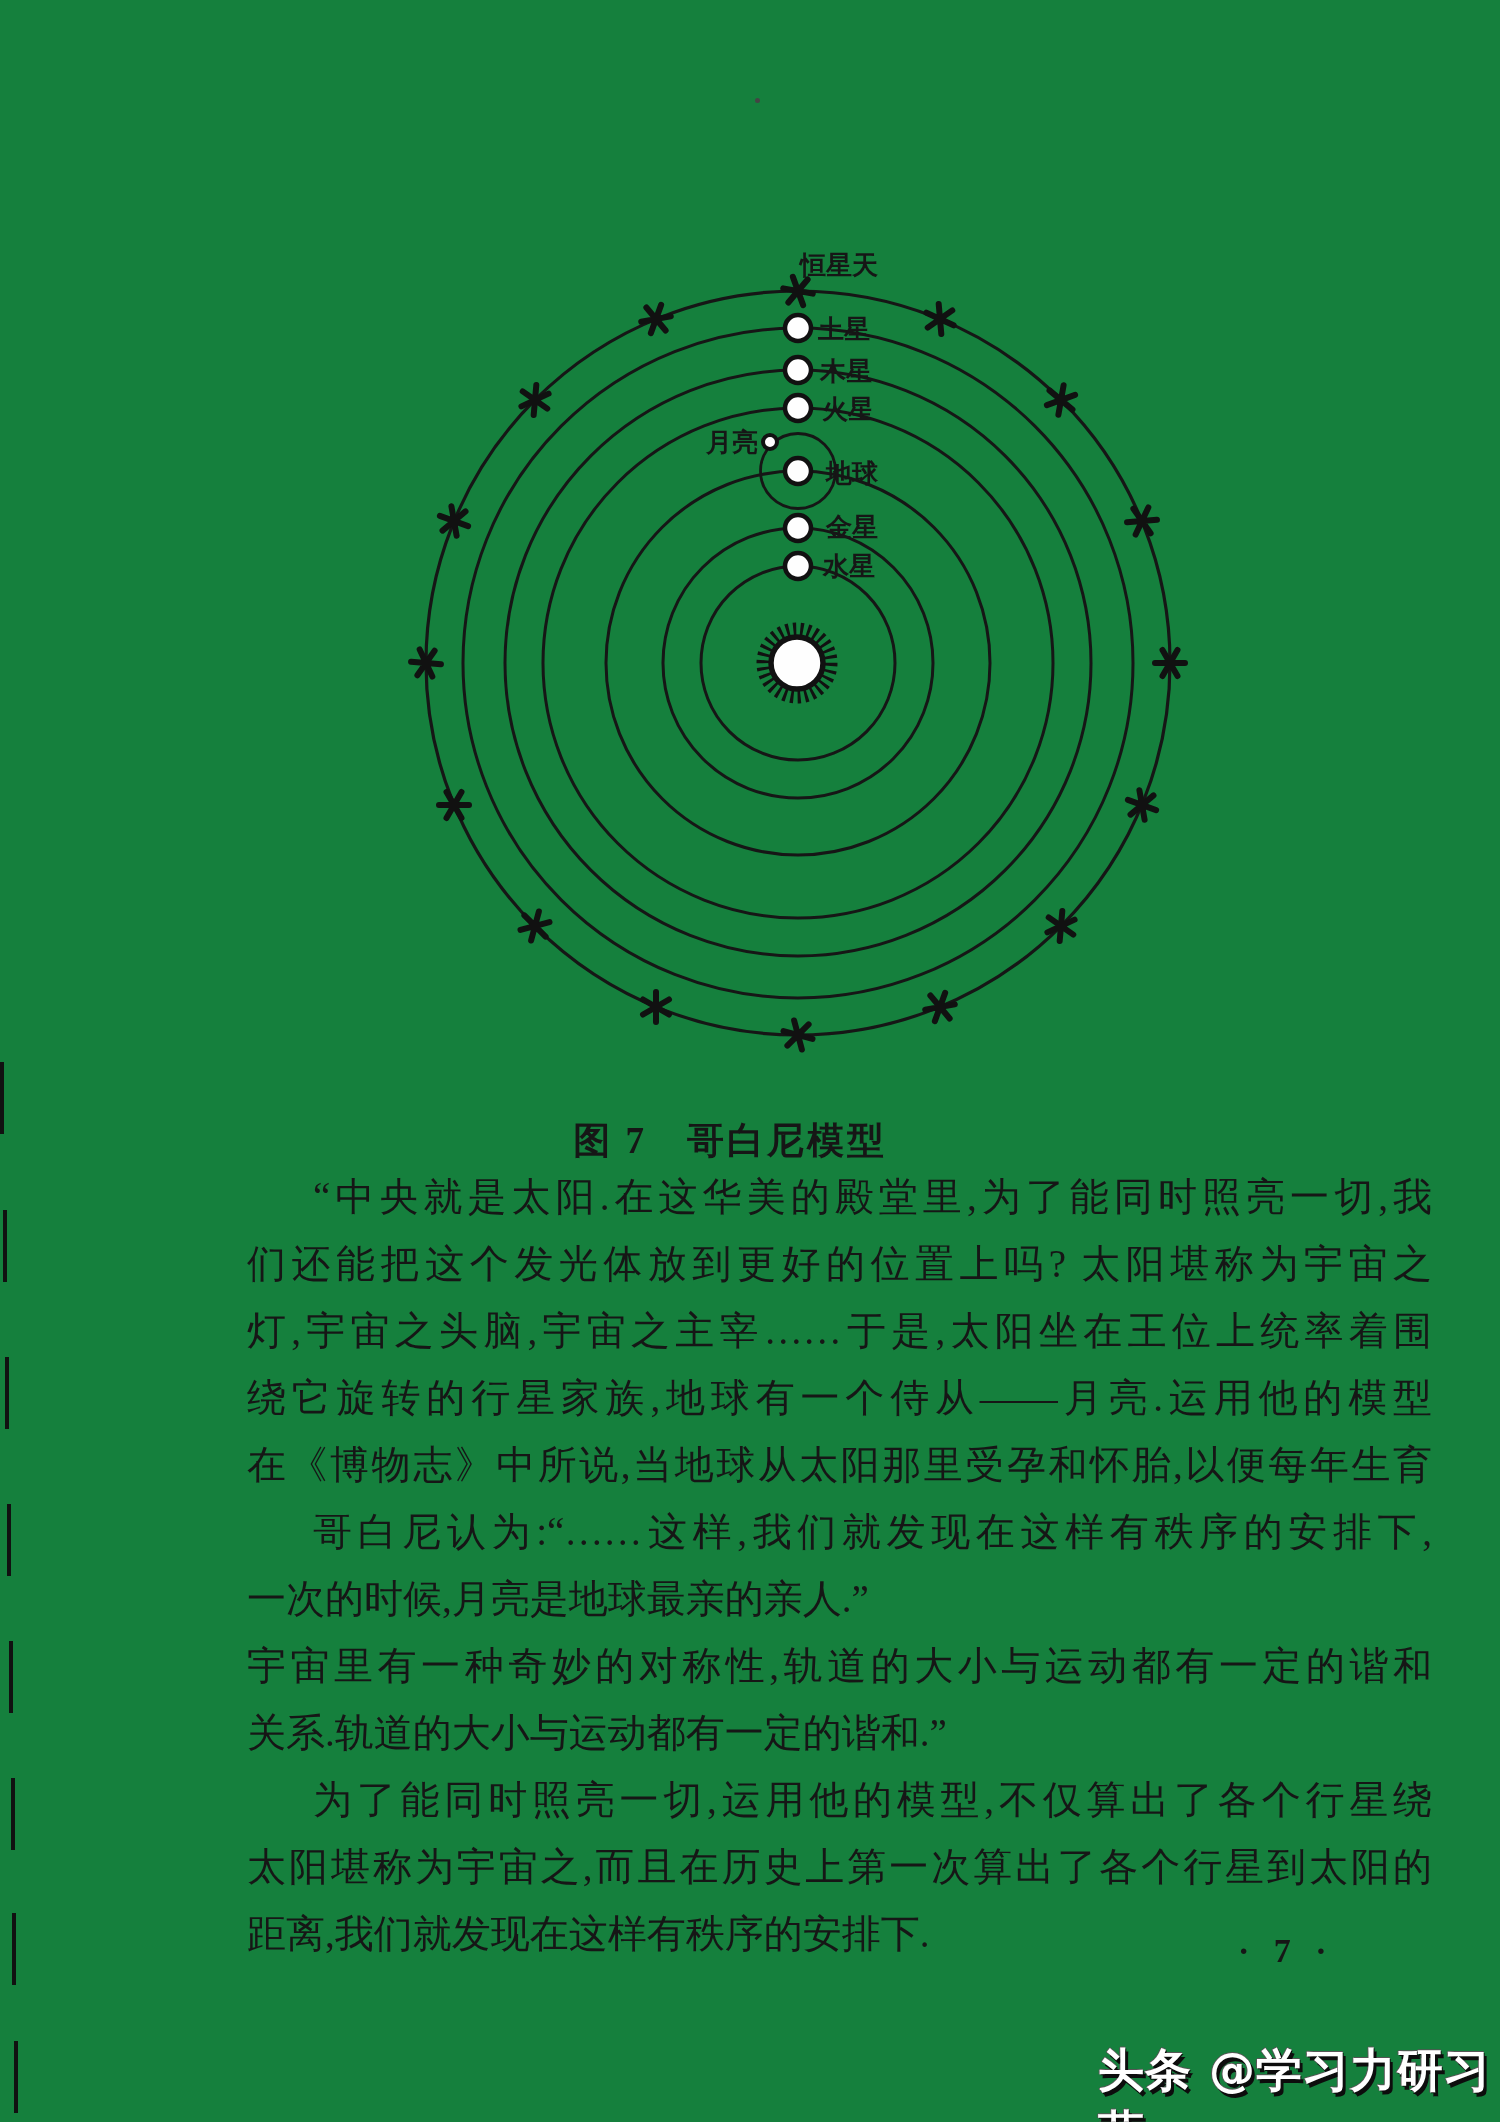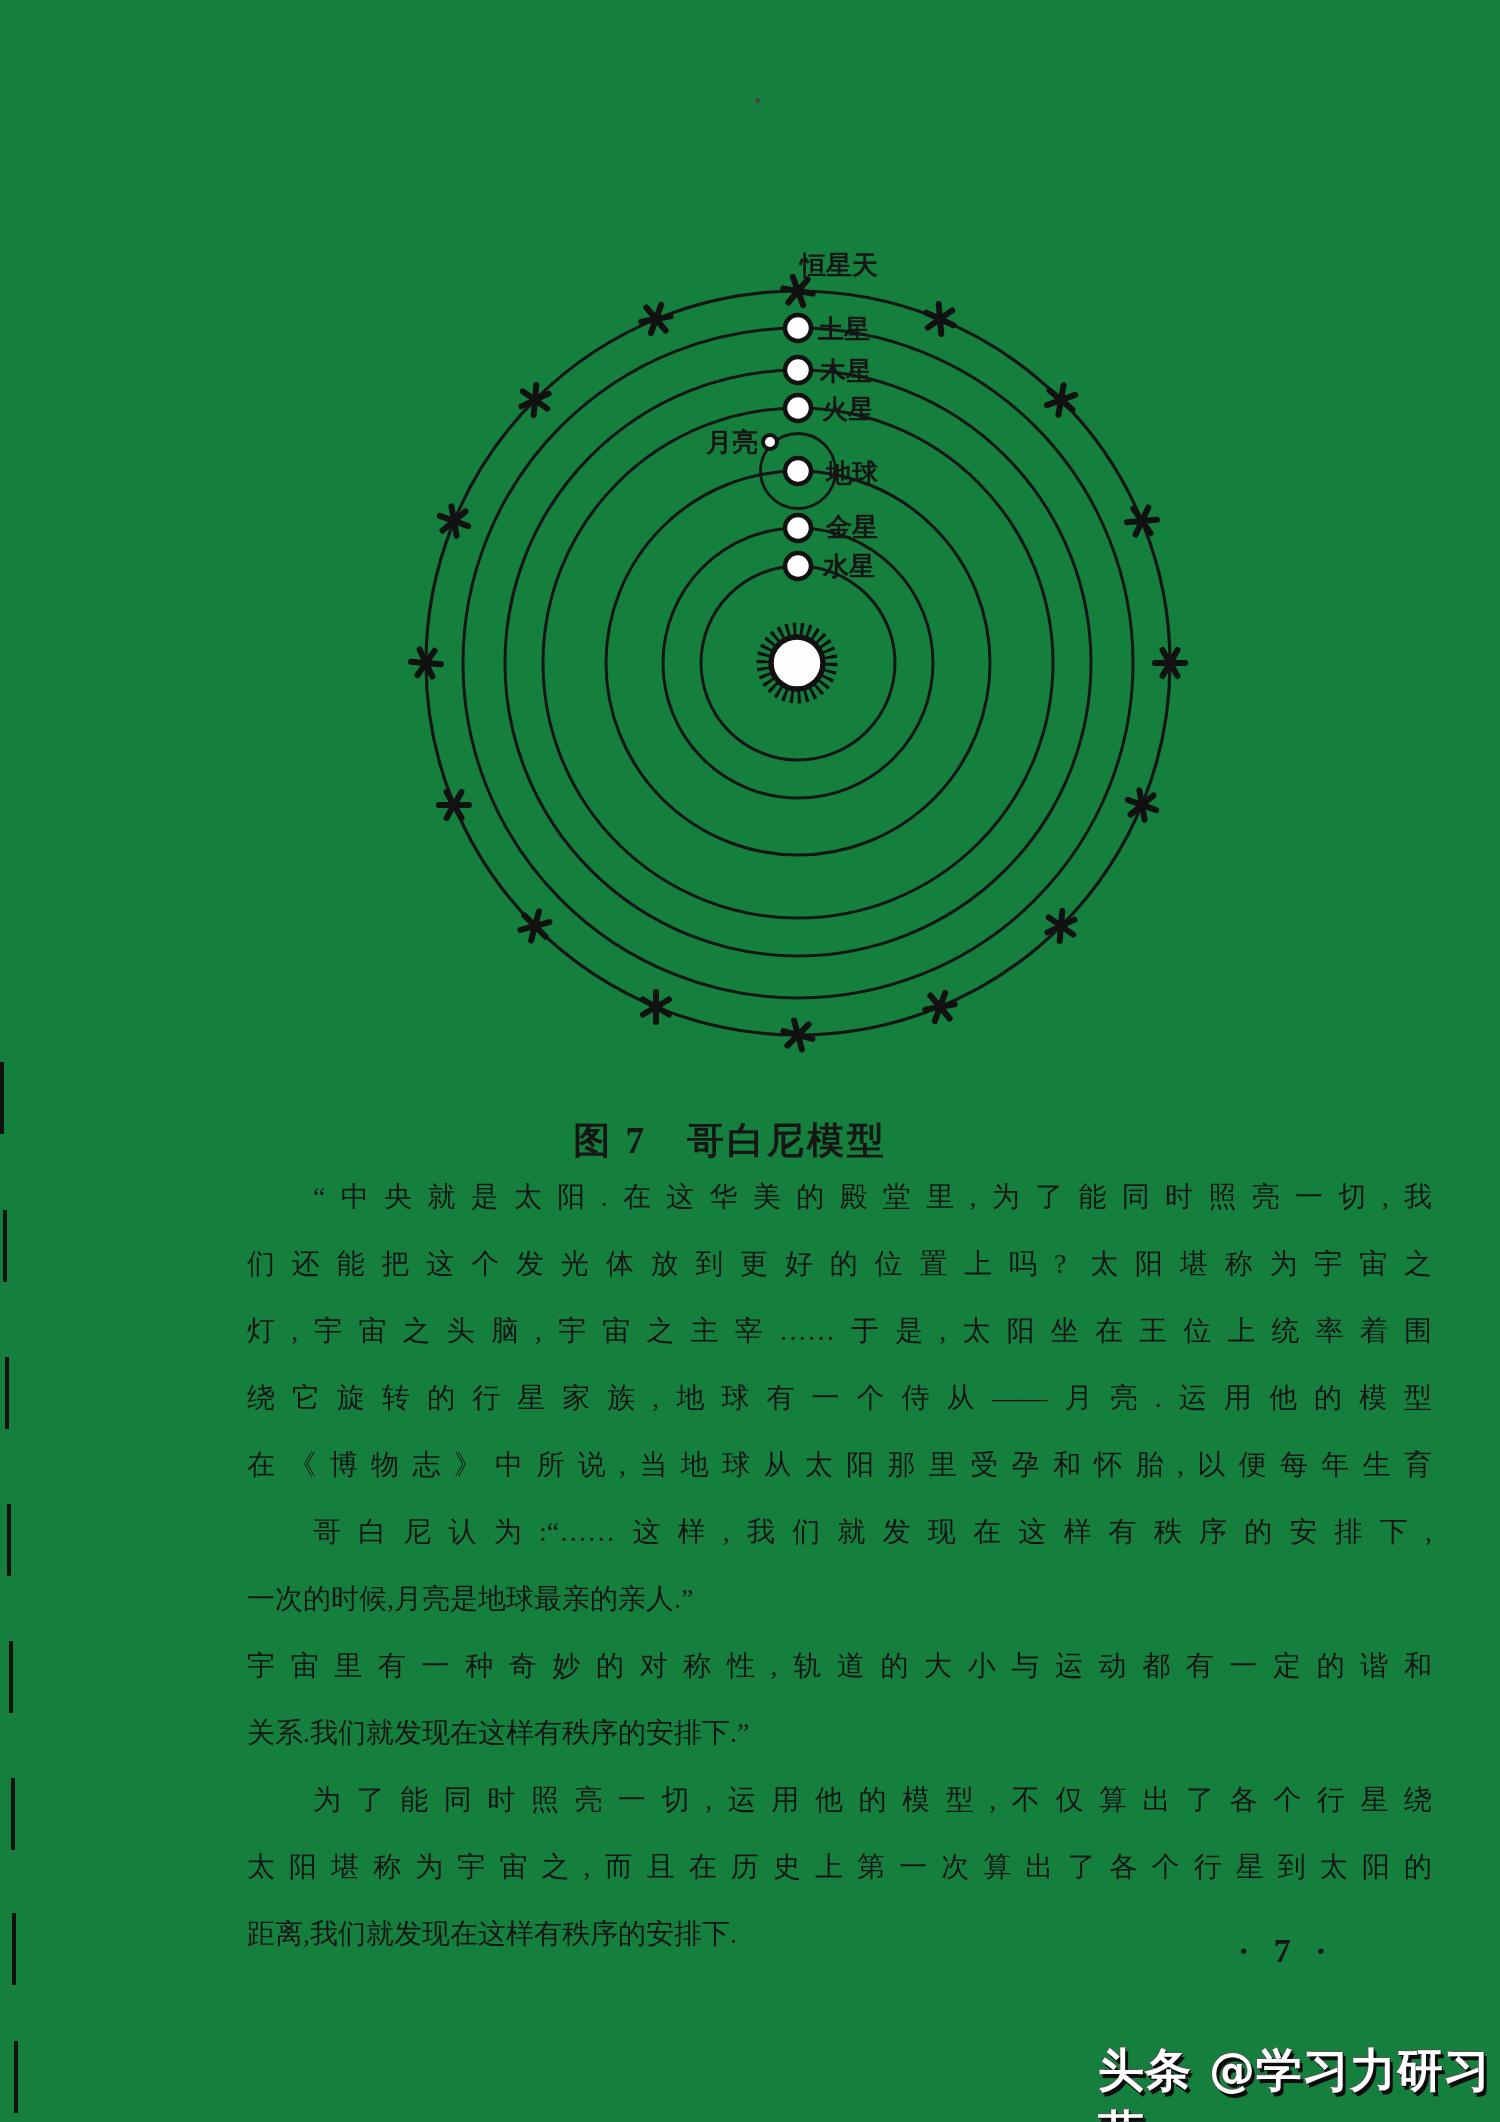--- a/index.html
+++ b/index.html
@@ -30,21 +30,21 @@
     font-size:26px;font-weight:600;fill:#161616;
   }
 
   .caption{
     position:absolute;left:0;top:1116px;width:1460px;
     text-align:center;font-size:37px;font-weight:bold;letter-spacing:3px;
   }
 
   .text-block{
     position:absolute;left:247px;top:1163px;width:1185px;
-    font-size:28px;line-height:67px;
+    font-size:39px;line-height:67px;
   }
   .tline{
     height:67px;white-space:nowrap;
     text-align:justify;text-align-last:justify;
   }
   .tline.last{text-align-last:left;}
   .tline.indent{padding-left:66px;}
 
   .page-number{
     position:absolute;left:1238px;top:1932px;
@@ -141,21 +141,21 @@
 
   <div class="text-block">
     <div class="tline indent">“中央就是太阳.在这华美的殿堂里,为了能同时照亮一切,我</div>
     <div class="tline">们还能把这个发光体放到更好的位置上吗? 太阳堪称为宇宙之</div>
     <div class="tline">灯,宇宙之头脑,宇宙之主宰……于是,太阳坐在王位上统率着围</div>
     <div class="tline">绕它旋转的行星家族,地球有一个侍从——月亮.运用他的模型</div>
     <div class="tline">在《博物志》中所说,当地球从太阳那里受孕和怀胎,以便每年生育</div>
     <div class="tline indent">哥白尼认为:“……这样,我们就发现在这样有秩序的安排下,</div>
     <div class="tline last">一次的时候,月亮是地球最亲的亲人.”</div>
     <div class="tline">宇宙里有一种奇妙的对称性,轨道的大小与运动都有一定的谐和</div>
-    <div class="tline last">关系.我们就发现在这样有秩序的安排下.”</div>
+    <div class="tline last">关系.轨道的大小与运动都有一定的谐和.”</div>
     <div class="tline indent">为了能同时照亮一切,运用他的模型,不仅算出了各个行星绕</div>
     <div class="tline">太阳堪称为宇宙之,而且在历史上第一次算出了各个行星到太阳的</div>
     <div class="tline last">距离,我们就发现在这样有秩序的安排下.</div>
   </div>
 
   <div class="page-number">· 7 ·</div>
 
   <div class="watermark">头条 @学习力研习营</div>
 
 </div>

